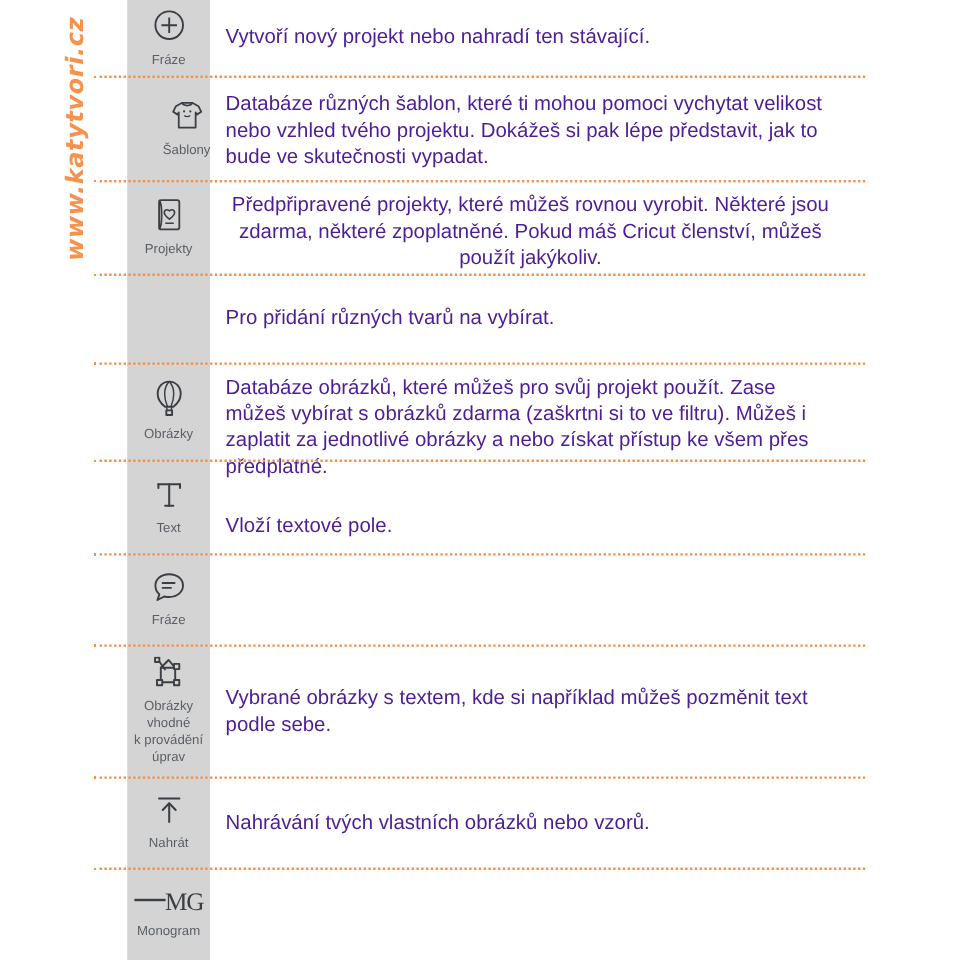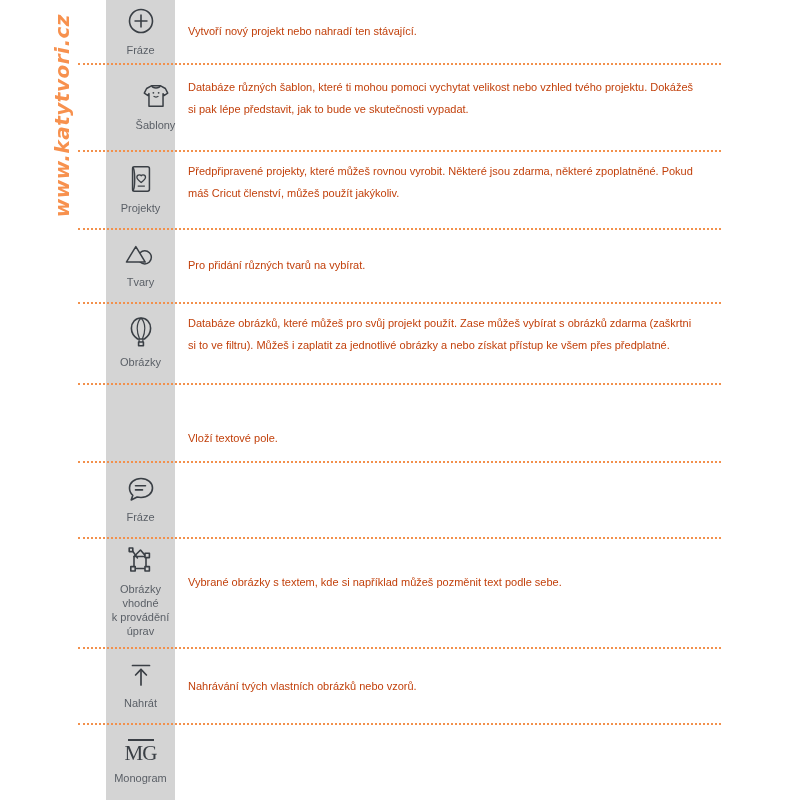--- a/index.html
+++ b/index.html
@@ -105,37 +105,37 @@
     text-align: center;
     color: #5a5f66;
     font-family: "Liberation Sans", sans-serif;
     white-space: pre-line;
   }
 
   .cell-desc {
     position: absolute;
     left: 188px;
     width: 508px;
-    font-size: 11px;
+    font-size: 17px;
     line-height: 22px;
-    color: #c2410c;
+    color: #4c1d95;
     font-family: "Liberation Sans", sans-serif;
   }
 
   
   .mono-letters {
     font-family: "Liberation Serif", serif;
     font-size: 21px;
     letter-spacing: -1px;
     color: #3a3f45;
     line-height: 1;
   }
   .mono-wrap {
     display: flex;
-    flex-direction: column;
+    flex-direction: row;
     align-items: center;
   }
   .mono-bar {
     width: 26px;
     height: 2px;
     background: #3a3f45;
     margin-bottom: 2px;
   }
 </style>
 </head>
@@ -187,34 +187,25 @@
         <span class="glyph">
           <svg width="28" height="30" viewBox="0 0 28 32" fill="none" stroke="#3a3f45" stroke-width="1.6" stroke-linejoin="round">
             <path d="M7 3 h14 a2 2 0 0 1 2 2 v22 a2 2 0 0 1 -2 2 h-14 a2 2 0 0 1 -2 -2 v-22 a2 2 0 0 1 2 -2 z"></path>
             <path d="M5 3 C8 5.5 8 26.5 5 29"></path>
             <path d="M14.2 19.8 C11.4 17.6 9.6 16.2 9.6 14.1 C9.6 12.6 10.8 11.5 12.2 11.5 C13.1 11.5 13.9 11.95 14.2 12.6 C14.5 11.95 15.3 11.5 16.2 11.5 C17.6 11.5 18.8 12.6 18.8 14.1 C18.8 16.2 17 17.6 14.2 19.8 Z" stroke-width="1.4"></path>
             <path d="M10.5 23.6 h7.6" stroke-width="1.3"></path>
           </svg>
         </span>
         <span class="caption">Projekty</span>
       </div>
-      <div class="cell-desc" style="top:10px;">Předpřipravené projekty, které můžeš rovnou vyrobit. Některé jsou zdarma, některé zpoplatněné. Pokud máš Cricut členství, můžeš použít jakýkoliv.</div>
+      <div class="cell-desc" style="top:10px;text-align:center;">Předpřipravené projekty, které můžeš rovnou vyrobit. Některé jsou zdarma, některé zpoplatněné. Pokud máš Cricut členství, můžeš použít jakýkoliv.</div>
       <div class="divider" style="top:78px;"></div>
     </div>
 
     <div class="row" style="top:228px;height:74px;">
-      <div class="cell-icon" style="top:0px;height:74px;">
-        <span class="glyph">
-          <svg width="32" height="26" viewBox="0 0 34 26" fill="none" stroke="#3a3f45" stroke-width="1.6" stroke-linejoin="round">
-            <circle cx="21" cy="15.5" r="7"></circle>
-            <path d="M11.5 4 L21.5 20.5 L1.5 20.5 Z" fill="#d4d4d4"></path>
-          </svg>
-        </span>
-        <span class="caption">Tvary</span>
-      </div>
       <div class="cell-desc" style="top:26px;">Pro přidání různých tvarů na vybírat.</div>
       <div class="divider" style="top:74px;"></div>
     </div>
 
     <div class="row" style="top:302px;height:81px;">
       <div class="cell-icon" style="top:0px;height:81px;">
         <span class="glyph">
           <svg width="26" height="32" viewBox="0 0 26 32" fill="none" stroke="#3a3f45" stroke-width="1.6" stroke-linejoin="round">
             <path d="M13 2 C18.6 2 22.6 6.4 22.6 12.2 C22.6 17 19.2 21 16.4 23 H9.6 C6.8 21 3.4 17 3.4 12.2 C3.4 6.4 7.4 2 13 2 Z"></path>
             <path d="M13 2 C10.2 5 9.2 8.4 9.2 12.2 C9.2 16.4 10.6 20.6 11.6 23" stroke-width="1.2"></path>
@@ -223,20 +214,31 @@
             <path d="M10.9 23.2 L11.3 26 M15.1 23.2 L14.7 26" stroke-width="1.2"></path>
           </svg>
         </span>
         <span class="caption">Obrázky</span>
       </div>
       <div class="cell-desc" style="top:10px;">Databáze obrázků, které můžeš pro svůj projekt použít. Zase můžeš vybírat s obrázků zdarma (zaškrtni si to ve filtru). Můžeš i zaplatit za jednotlivé obrázky a nebo získat přístup ke všem přes předplatné.</div>
       <div class="divider" style="top:81px;"></div>
     </div>
 
     <div class="row" style="top:383px;height:78px;">
+      <div class="cell-icon" style="top:0px;height:78px;">
+        <span class="glyph">
+          <svg width="26" height="28" viewBox="0 0 26 28" fill="none" stroke="#3a3f45" stroke-width="1.7" stroke-linecap="round">
+            <path d="M4 5.5 H22"></path>
+            <path d="M13 5.5 V23.5"></path>
+            <path d="M4 5.5 V8.6 M22 5.5 V8.6"></path>
+            <path d="M9.6 23.5 H16.4"></path>
+          </svg>
+        </span>
+        <span class="caption">Text</span>
+      </div>
       <div class="cell-desc" style="top:44px;">Vloží textové pole.</div>
       <div class="divider" style="top:78px;"></div>
     </div>
 
     <div class="row" style="top:461px;height:76px;">
       <div class="cell-icon" style="top:0px;height:76px;">
         <span class="glyph">
           <svg width="30" height="28" viewBox="0 0 30 28" fill="none" stroke="#3a3f45" stroke-width="1.6" stroke-linejoin="round" stroke-linecap="round">
             <path d="M15 3.5 C21.9 3.5 26.5 7.8 26.5 13 C26.5 18.2 21.9 22.5 15 22.5 C13.6 22.5 12.3 22.35 11.1 22.05 L5.2 25 L6.8 20.3 C4.6 18.5 3.5 15.9 3.5 13 C3.5 7.8 8.1 3.5 15 3.5 Z"></path>
             <path d="M9.5 10.8 H19.5 M9.5 14.9 H16.5"></path>

